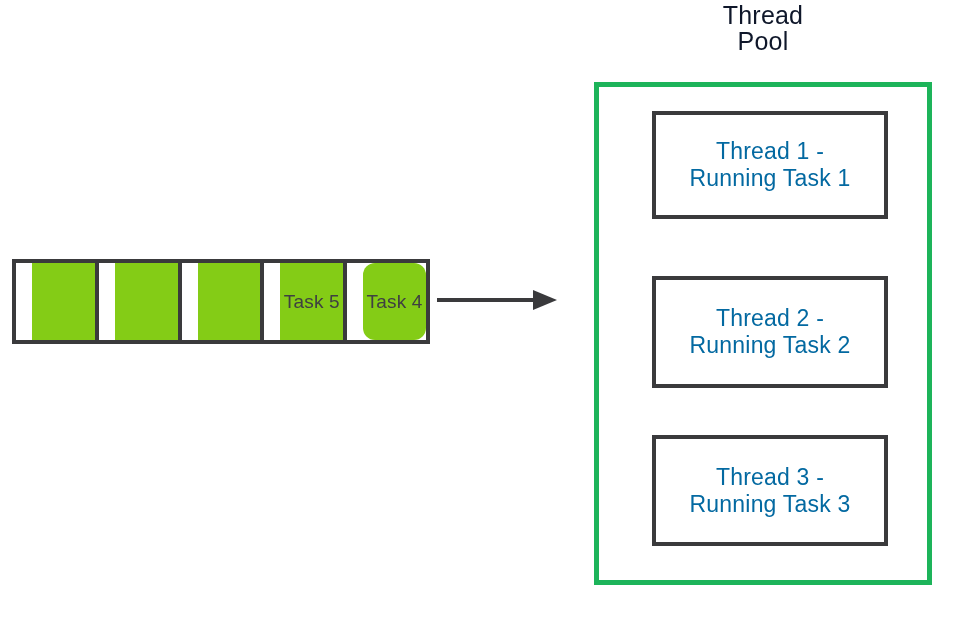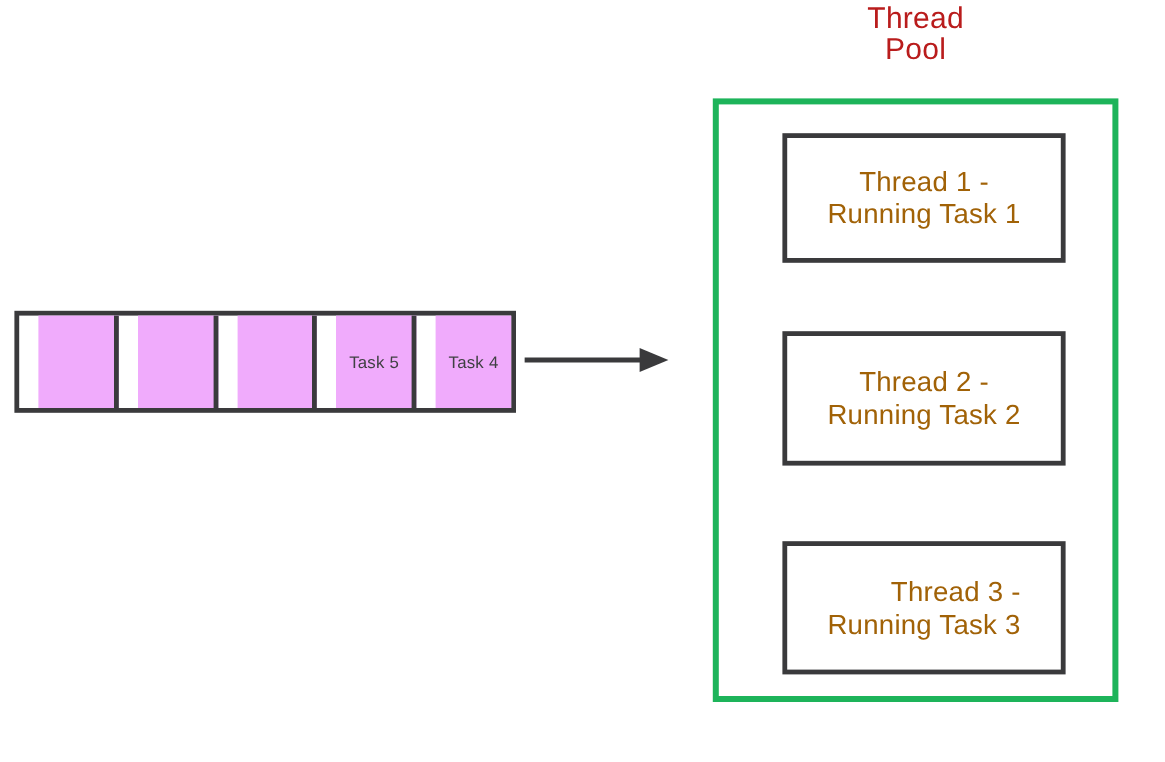--- a/index.html
+++ b/index.html
@@ -15,21 +15,21 @@
     width: 971px;
     height: 635px;
     background: #ffffff;
     overflow: hidden;
   }
 
   
   .title {
     position: absolute;
     text-align: center;
-    color: #b91c1c;
+    color: #0f172a;
     font-size: 25px;
     line-height: 26px;
     font-weight: 400;
     letter-spacing: 0.2px;
     white-space: pre-line;
   }
 
   
   #task-queue-title {
     left: 122px;
@@ -48,27 +48,28 @@
     background: #ffffff;
   }
   .queue-cell {
     flex: 1 1 0;
     box-sizing: border-box;
     border-right: 4px solid #3a3a3c;
     display: flex;
     align-items: center;
     justify-content: center;
     color: #3f4042;
-    font-size: 14px;
+    font-size: 19px;
     letter-spacing: 0.2px;
-    background: #f0abfc;
+    background: #84cc16;
     margin-left: 16px;
   }
   .queue-cell:last-child {
     border-right: none;
+    border-radius: 12px;
   }
 
   
   #queue-to-pool-arrow {
     position: absolute;
     left: 437px;
     top: 288px;
     width: 124px;
     height: 24px;
   }
@@ -93,29 +94,29 @@
     position: absolute;
     left: 53px;
     width: 236px;
     box-sizing: border-box;
     border: 4px solid #3a3a3c;
     background: #ffffff;
     display: flex;
     align-items: center;
     justify-content: center;
     text-align: center;
-    color: #a16207;
+    color: #0369a1;
     font-size: 23px;
     line-height: 27px;
     letter-spacing: 0.2px;
     white-space: pre-line;
   }
   #thread-box-1 { top: 24px;  height: 108px; }
   #thread-box-2 { top: 189px; height: 112px; }
-  #thread-box-3 { top: 364px; height: 111px; text-align: right; }
+  #thread-box-3 { top: 348px; height: 111px; }
 </style>
 </head>
 <body>
 
 <div id="canvas">
 
 
   <div id="task-queue">
     <div class="queue-cell"></div>
     <div class="queue-cell"></div>

